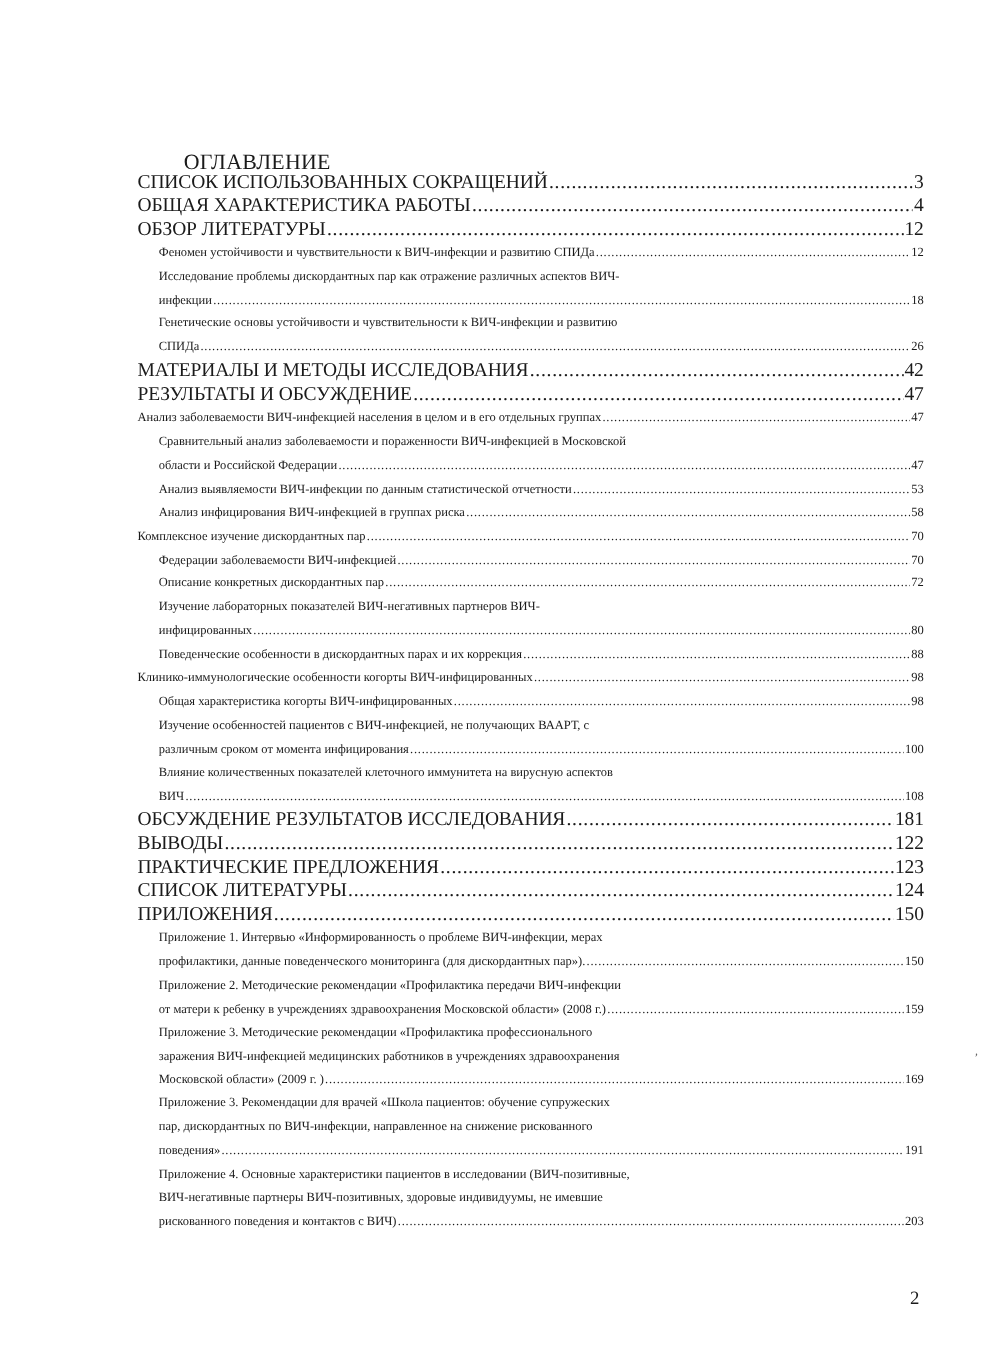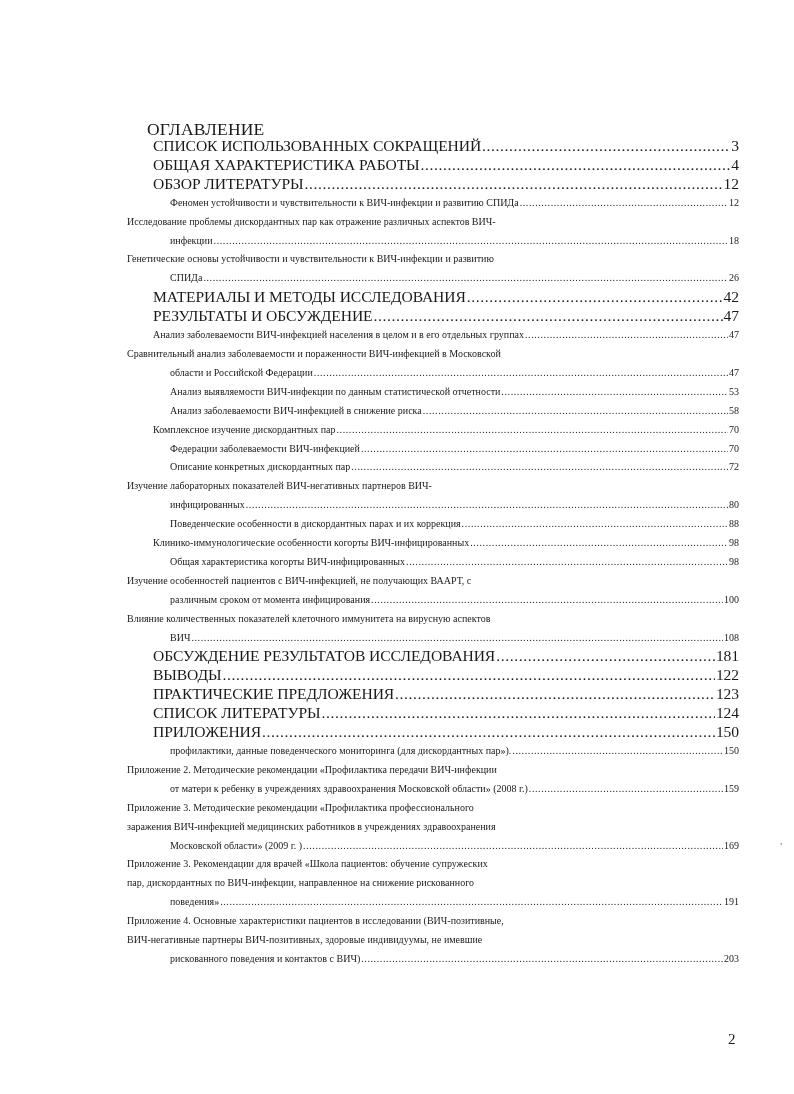--- a/index.html
+++ b/index.html
@@ -39,21 +39,20 @@
     .toc-entry.lvl-3 { padding-left: 17px; }
     .toc-entry .line {
       display: block;
       white-space: nowrap;
       overflow: hidden;
     }
     .toc-entry .last-line {
       display: flex;
       align-items: flex-end;
       white-space: nowrap;
-      margin-left: 43px;
     }
     .toc-entry .last-line .text {
       flex: 0 0 auto;
     }
     .toc-entry .last-line .leader {
       flex: 1 1 auto;
       overflow: hidden;
       white-space: nowrap;
       margin: 0 1px;
       letter-spacing: 0.6px;
@@ -166,21 +165,21 @@
       </div>
       <div class="toc-entry lvl-3">
         <div class="last-line">
           <span class="text">Анализ выявляемости ВИЧ-инфекции по данным статистической отчетности</span>
           <span class="leader"></span>
           <span class="page">53</span>
         </div>
       </div>
       <div class="toc-entry lvl-3">
         <div class="last-line">
-          <span class="text">Анализ заболеваемости ВИЧ-инфекцией в снижение риска </span>
+          <span class="text">Анализ инфицирования ВИЧ-инфекцией в группах риска </span>
           <span class="leader"></span>
           <span class="page">58</span>
         </div>
       </div>
       <div class="toc-entry lvl-2b">
         <div class="last-line">
           <span class="text">Комплексное изучение дискордантных пар </span>
           <span class="leader"></span>
           <span class="page">70</span>
         </div>
@@ -273,20 +272,21 @@
         </div>
       </div>
       <div class="toc-entry lvl-1 upper">
         <div class="last-line">
           <span class="text">ПРИЛОЖЕНИЯ </span>
           <span class="leader"></span>
           <span class="page">150</span>
         </div>
       </div>
       <div class="toc-entry lvl-3">
+        <span class="line">Приложение 1. Интервью «Информированность о проблеме ВИЧ-инфекции, мерах</span>
         <div class="last-line">
           <span class="text">профилактики, данные поведенческого мониторинга (для дискордантных пар»). </span>
           <span class="leader"></span>
           <span class="page">150</span>
         </div>
       </div>
       <div class="toc-entry lvl-3">
         <span class="line">Приложение 2. Методические рекомендации «Профилактика передачи ВИЧ-инфекции</span>
         <div class="last-line">
           <span class="text">от матери к ребенку в учреждениях здравоохранения Московской области» (2008 г.)</span>

